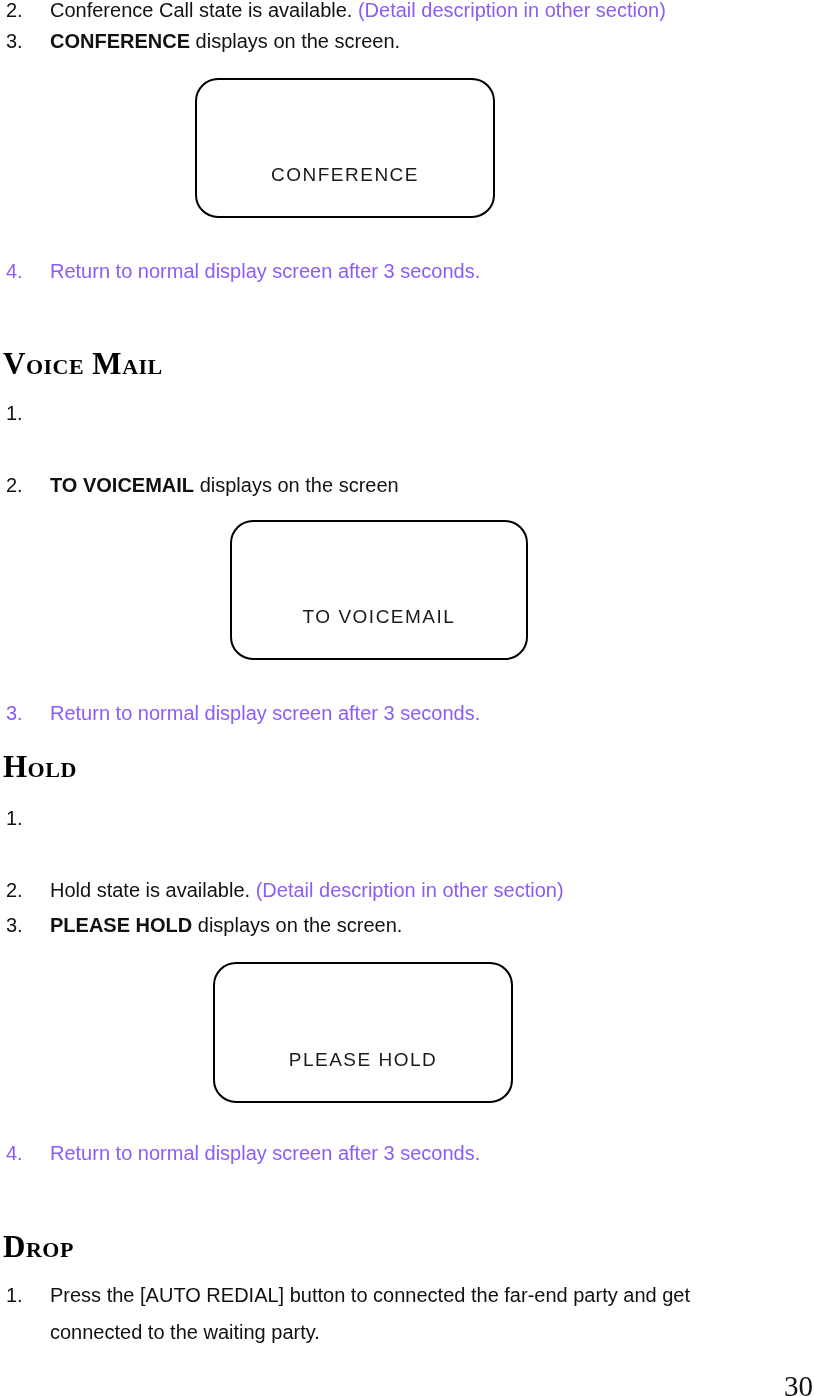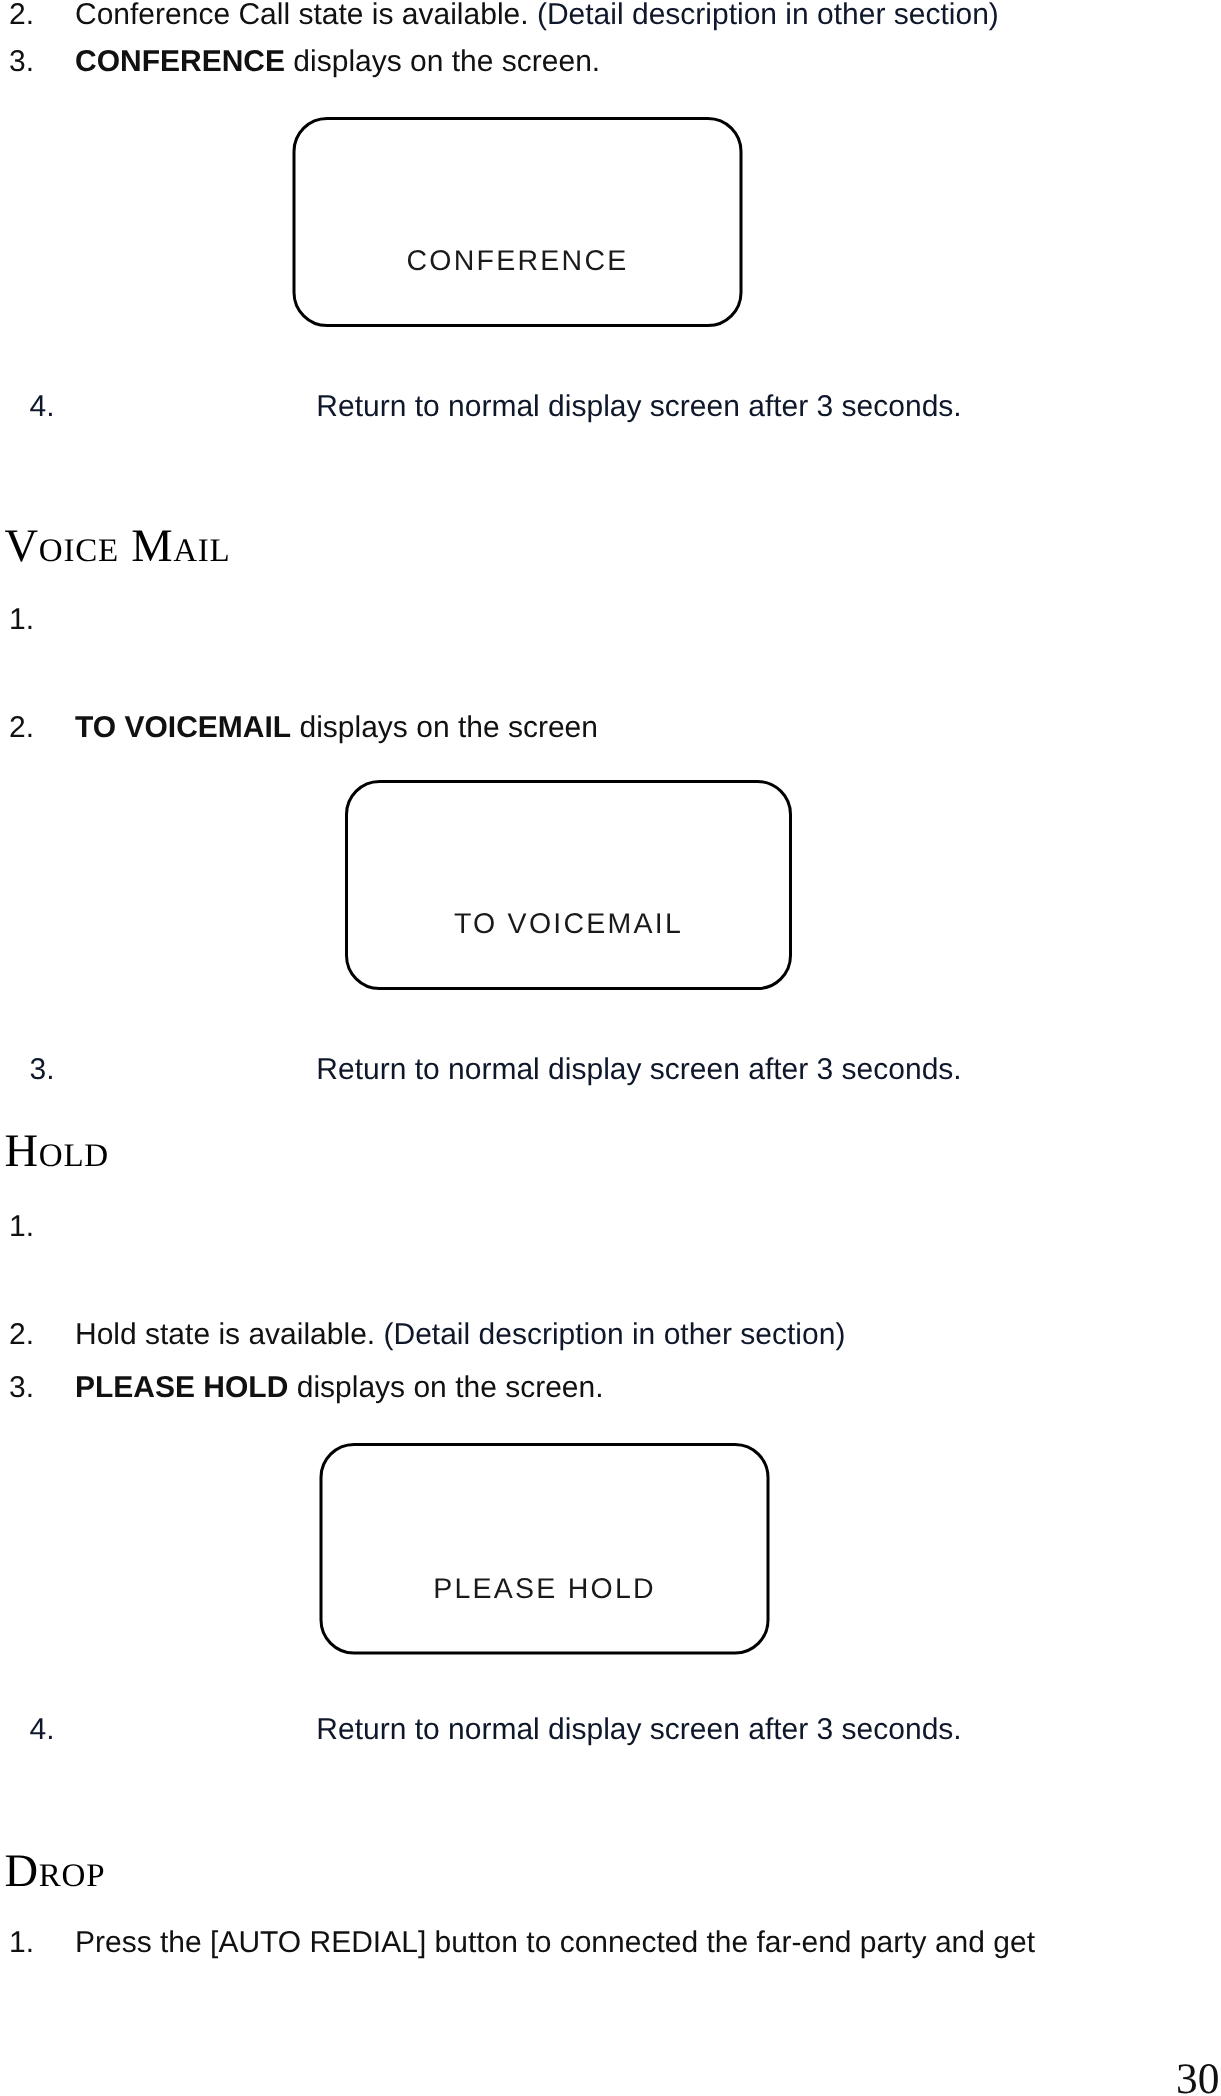--- a/index.html
+++ b/index.html
@@ -13,27 +13,27 @@
   }
   
   .li{
     position:absolute;left:6px;width:796px;
     display:flex;
     font-size:20px;line-height:37px;
   }
   .num{width:44px;flex-shrink:0;}
   .txt{flex:1;}
   .ln{white-space:nowrap;}
-  .gray{color:#0f172a;text-align:center;}
+  .gray{color:#8b5cf6;}
   .bold{font-weight:bold;}
   
   .heading{
     position:absolute;left:3px;
     font-family:"Liberation Serif",serif;
-    font-weight:normal;
+    font-weight:bold;
     font-variant:small-caps;
     font-size:31px;line-height:40px;
     letter-spacing:0.5px;
     color:#000000;
     white-space:nowrap;
   }
   
   .lcd{
     position:absolute;
     border:2px solid #000000;
@@ -130,18 +130,19 @@
     <span class="num">4.</span>
     <div class="txt"><span class="ln">Return to normal display screen after 3 seconds.</span></div>
   </div>
 
   <div class="heading" style="top:1227px">Drop</div>
 
   <div class="li" style="top:1277px">
     <span class="num">1.</span>
     <div class="txt">
       <div class="ln">Press the [AUTO REDIAL] button to connected the far-end party and get</div>
+      <div class="ln">connected to the waiting party.</div>
     </div>
   </div>
 
   <div class="page-num">30</div>
 
 </div>
 
 </body></html>

